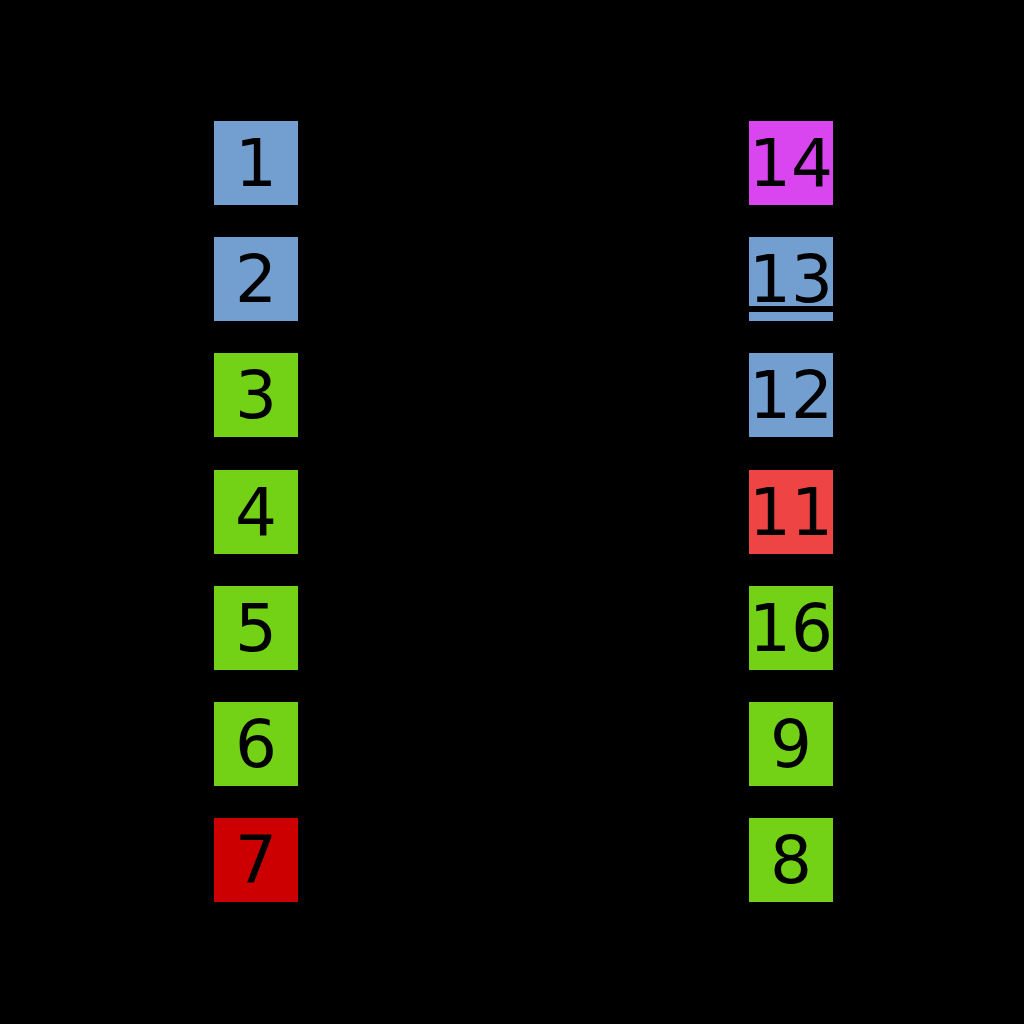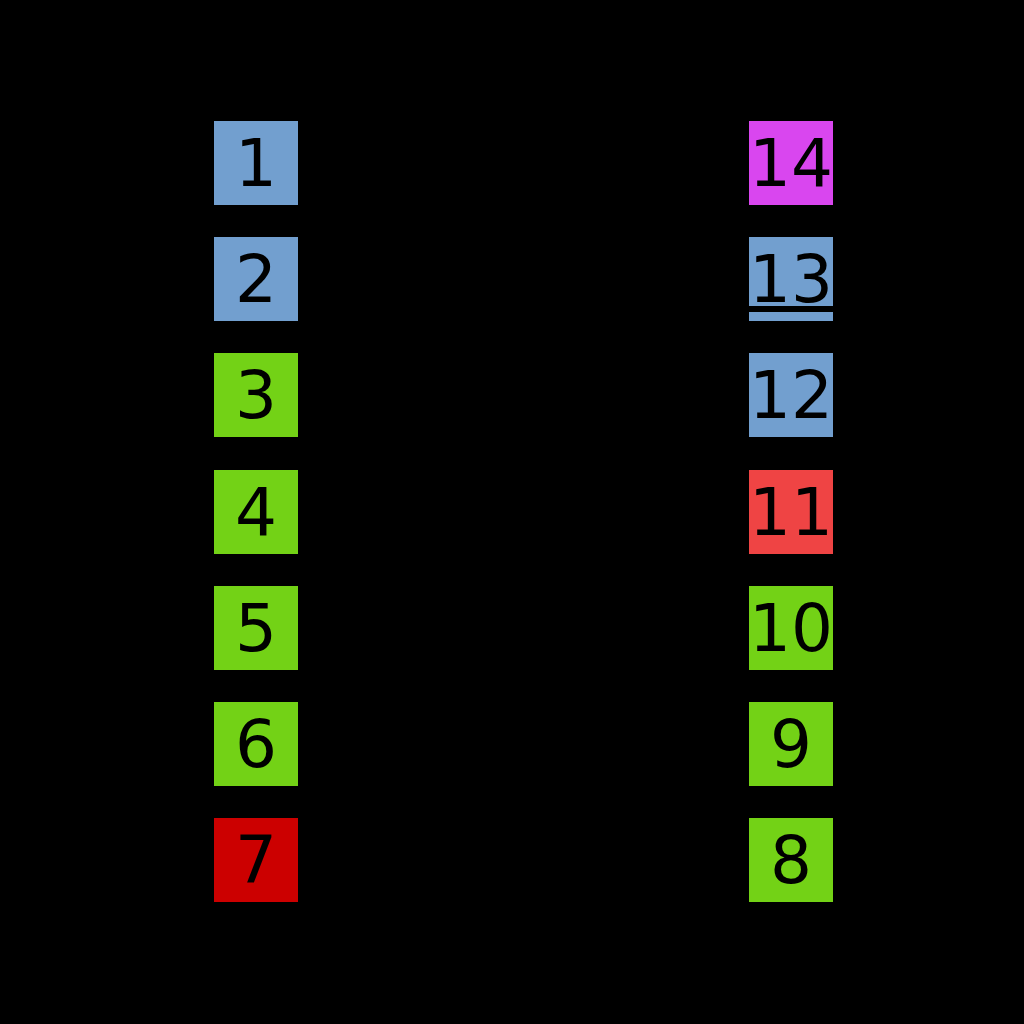--- a/index.html
+++ b/index.html
@@ -45,17 +45,17 @@
       <div class="pin-square" style="left: 214px; top: 470px; background: rgb(115, 210, 22); color: rgb(0, 0, 0);">4</div>
       <div class="pin-square" style="left: 214px; top: 586px; background: rgb(115, 210, 22); color: rgb(0, 0, 0);">5</div>
       <div class="pin-square" style="left: 214px; top: 702px; background: rgb(115, 210, 22); color: rgb(0, 0, 0);">6</div>
       <div class="pin-square" style="left: 214px; top: 818px; background: rgb(204, 0, 0); color: rgb(0, 0, 0);">7</div>
     </div>
   <div>
       <div class="pin-square" style="left: 749px; top: 121px; background: #d946ef; color: rgb(0, 0, 0);">14</div>
       <div class="pin-square" style="left: 749px; top: 237px; background: rgb(114, 159, 207); color: rgb(0, 0, 0); text-decoration: underline;">13</div>
       <div class="pin-square" style="left: 749px; top: 353px; background: rgb(114, 159, 207); color: rgb(0, 0, 0);">12</div>
       <div class="pin-square" style="left: 749px; top: 470px; background: #ef4444; color: rgb(0, 0, 0);">11</div>
-      <div class="pin-square" style="left: 749px; top: 586px; background: rgb(115, 210, 22); color: rgb(0, 0, 0);">10</div>
+      <div class="pin-square" style="left: 749px; top: 586px; background: rgb(115, 210, 22); color: rgb(0, 0, 0);">16</div>
       <div class="pin-square" style="left: 749px; top: 702px; background: rgb(115, 210, 22); color: rgb(0, 0, 0);">9</div>
       <div class="pin-square" style="left: 749px; top: 818px; background: rgb(115, 210, 22); color: rgb(0, 0, 0);">8</div>
     </div>
 </div>
 
 </body></html>

